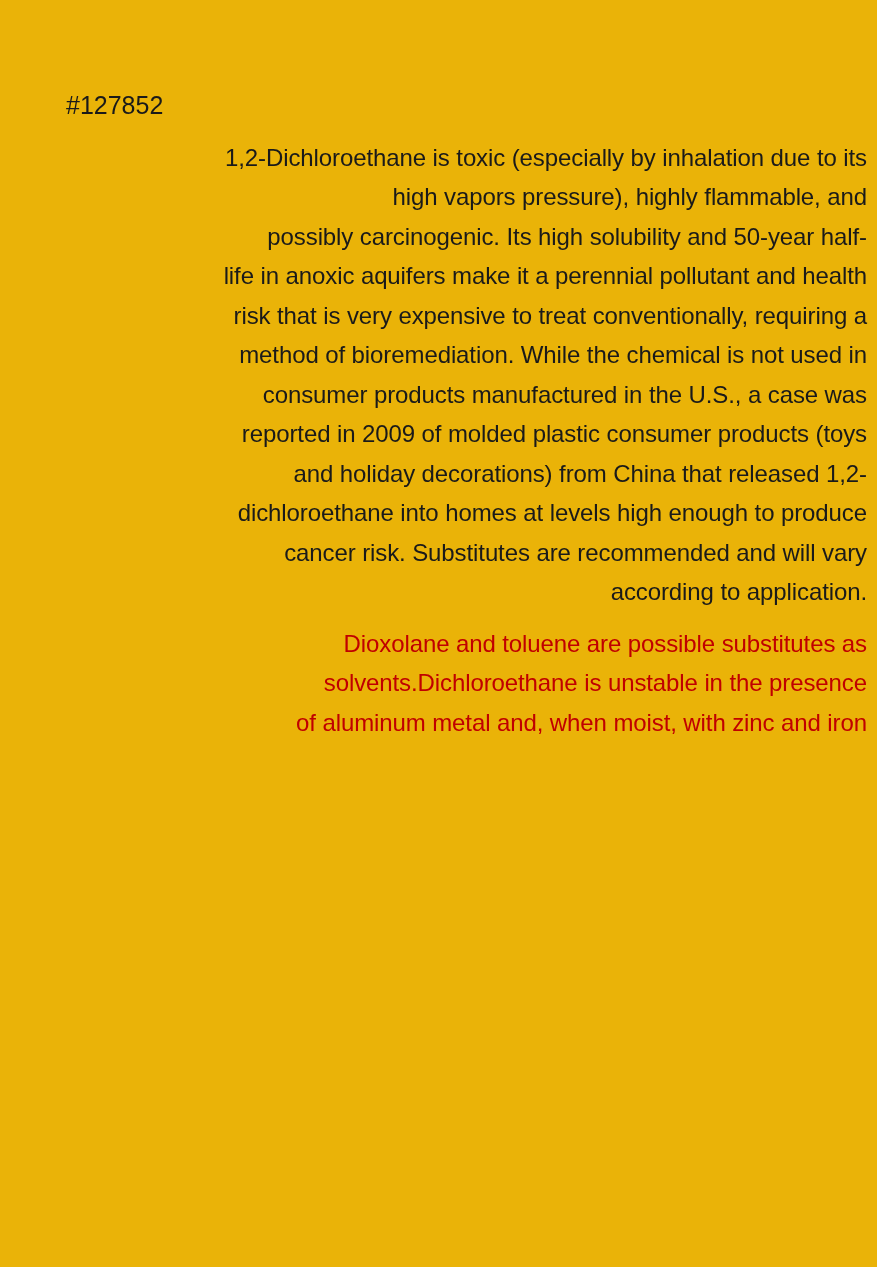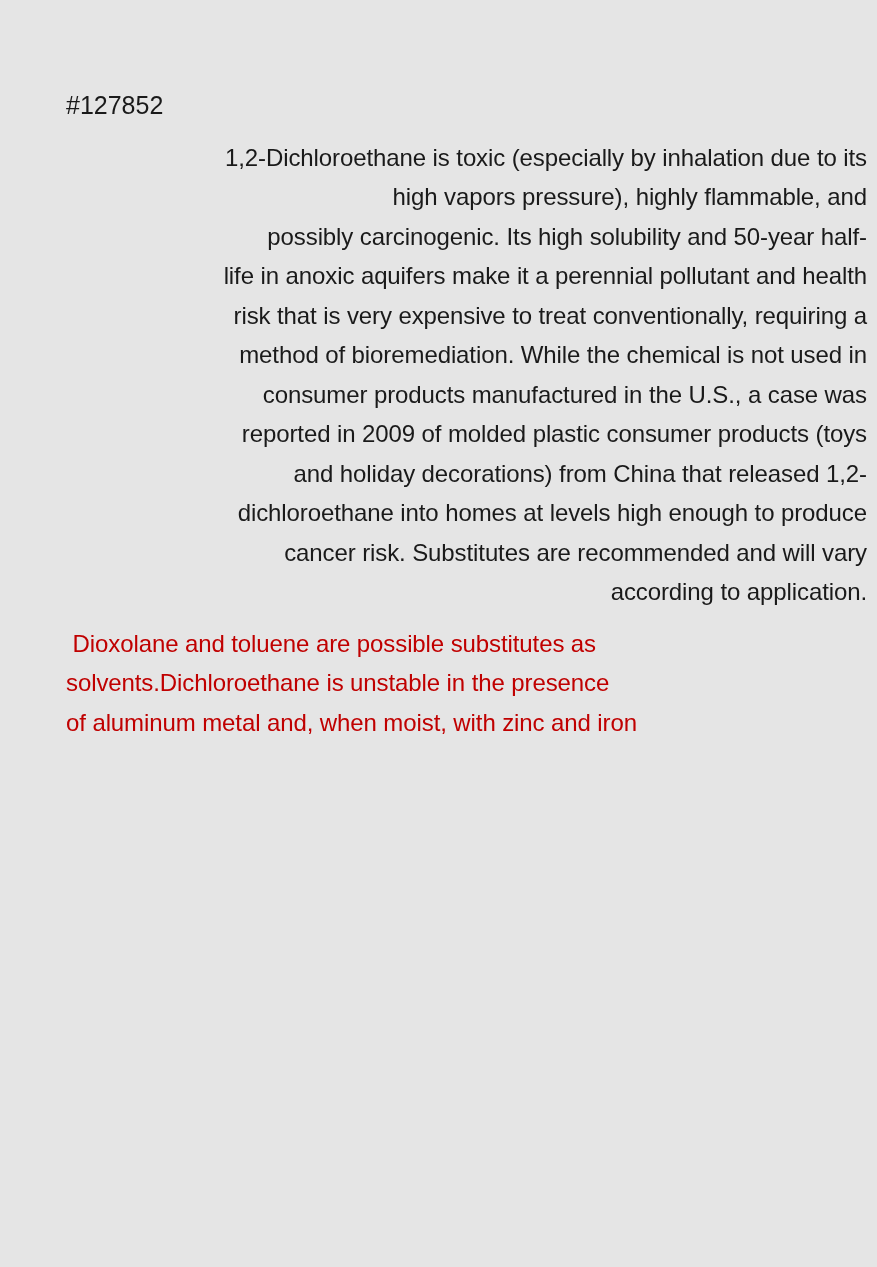--- a/index.html
+++ b/index.html
@@ -10,21 +10,21 @@
   body {
     width: 877px;
     height: 1267px;
     overflow: hidden;
     font-family: "Liberation Sans", sans-serif;
   }
   .page {
     box-sizing: border-box;
     width: 877px;
     height: 1267px;
-    background: #e5e5e5;
+    background: #eab308;
     padding: 86px 10px 0 66px;
   }
   .ticket-heading {
     font-size: 25px;
     line-height: 39.5px;
     color: #1a1a1a;
     margin: 0 0 12px 0;
     white-space: pre;
     font-weight: 400;
   }
@@ -34,20 +34,21 @@
     margin: 0 0 12px 0;
     white-space: pre; 
     letter-spacing: -0.1px;
   }
   .para-main {
     color: #1a1a1a;
     text-align: right;
   }
   .para-note {
     color: #c00000;
+    text-align: right;
   }
 </style>
 </head>
 <body>
 
 <div class="page">
   <div class="ticket-heading">#127852</div>
 
   <div class="para para-main">1,2-Dichloroethane is toxic (especially by inhalation due to its
 high vapors pressure), highly flammable, and

